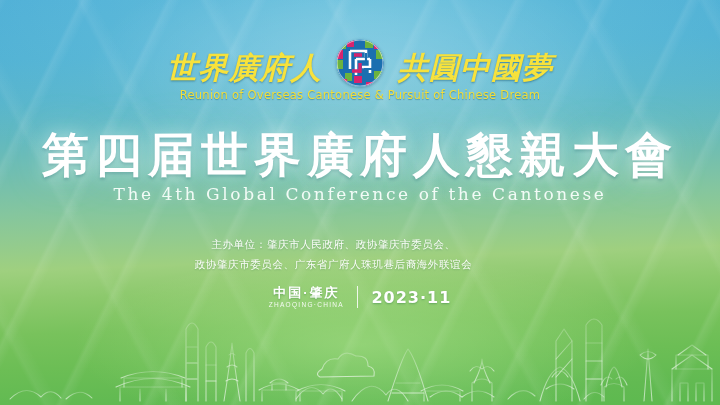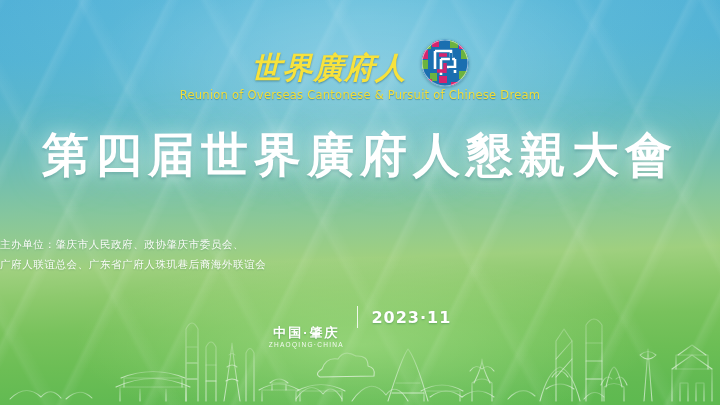--- a/index.html
+++ b/index.html
@@ -101,33 +101,33 @@
   }
   .title-en{
     position:absolute; left:0; top:184px; width:720px; text-align:center;
     font-family:"DejaVu Serif", serif;
     font-size:17px; color:#F2FBF6; letter-spacing:2.6px;
     text-shadow:0 0 10px rgba(255,255,255,.35);
   }
 
   
   .orgs{
-    position:absolute; left:0; top:234px; width:667px; 
+    position:absolute; left:0; top:234px; width:667px; text-align:center;
     color:#ffffff; font-size:10.5px; line-height:20px; letter-spacing:.6px;
     opacity:.96;
     text-shadow:0 1px 2px rgba(0,80,50,.25);
   }
 
   
   .meta{
     position:absolute; left:0; top:286px; width:720px;
     display:flex; align-items:center; justify-content:center; gap:13px;
     color:#fff;
   }
-  .meta-loc{ text-align:center; line-height:1.05;margin-top:40px; }
+  .meta-loc{ text-align:center; line-height:1.05; }
   .meta-loc .cn{ font-size:13px; font-weight:700; letter-spacing:2px;
                  text-shadow:0 1px 2px rgba(0,80,50,.3); }
   .meta-loc .en{ font-size:6.5px; letter-spacing:1.3px; opacity:.9; margin-top:2px; }
   .meta-div{ width:1.5px; height:22px; background:rgba(255,255,255,.85); }
   .meta-date{ font-size:16px; font-weight:700; letter-spacing:1px;
               font-family:"DejaVu Sans", sans-serif;
               text-shadow:0 1px 2px rgba(0,80,50,.3);text-align:center; }
 </style>
 </head>
 <body>
@@ -284,29 +284,31 @@
           </g>
           <g fill="none" stroke="#1B6FB0" stroke-width="2.2">
             <path d="M30 14 V22"></path>
             <path d="M28 30 H36"></path>
           </g>
           <circle cx="24" cy="24" r="23" fill="none" stroke="#ffffff" stroke-width="1.2" opacity=".55"></circle>
         </g>
       </svg>
     </div>
 
+    <div class="cn-script">共圓中國夢</div>
   </div>
 
   <div class="tagline">Reunion of Overseas Cantonese &amp; Pursuit of Chinese Dream</div>
 
   <div class="title-cn">第四届世界廣府人懇親大會</div>
+  <div class="title-en">The 4th Global Conference of the Cantonese</div>
 
   <div class="orgs">
     <div>主办单位：肇庆市人民政府、政协肇庆市委员会、</div>
-    <div>广府人联谊总会、广东省广府人珠玑巷后裔海外联谊会</div>
+    <div>政协肇庆市委员会、广东省广府人珠玑巷后裔海外联谊会</div>
   </div>
 
   <div class="meta">
     <div class="meta-loc">
       <div class="cn">中国·肇庆</div>
       <div class="en">ZHAOQING·CHINA</div>
     </div>
     <div class="meta-div"></div>
     <div class="meta-date">2023·11</div>
   </div>

